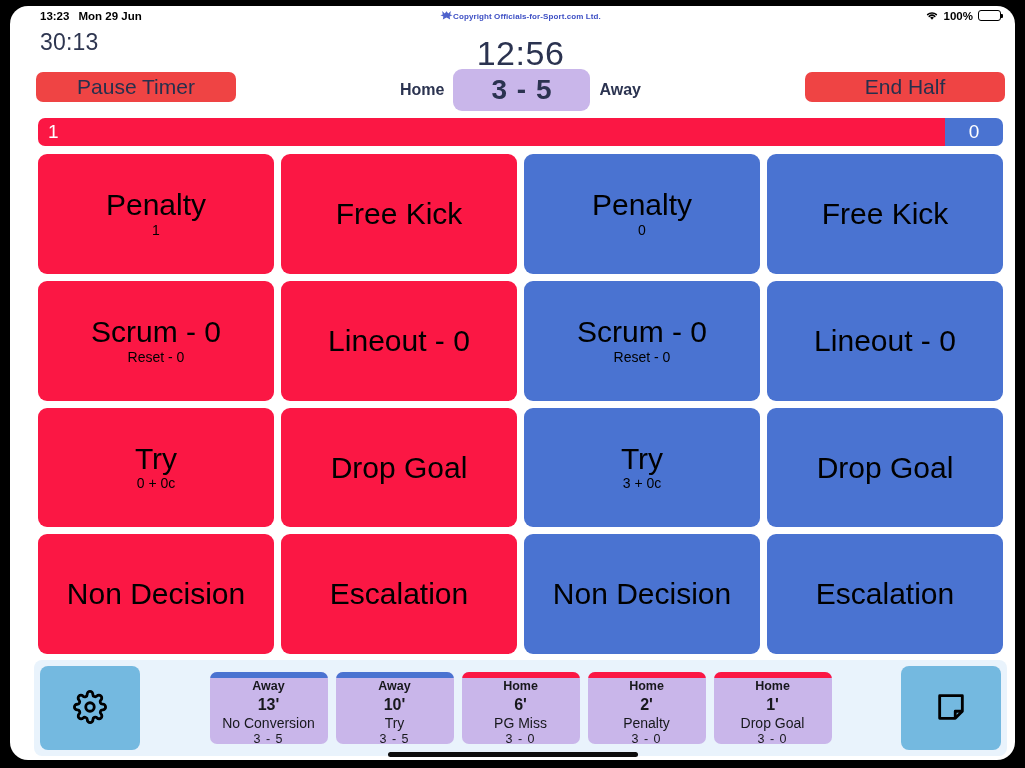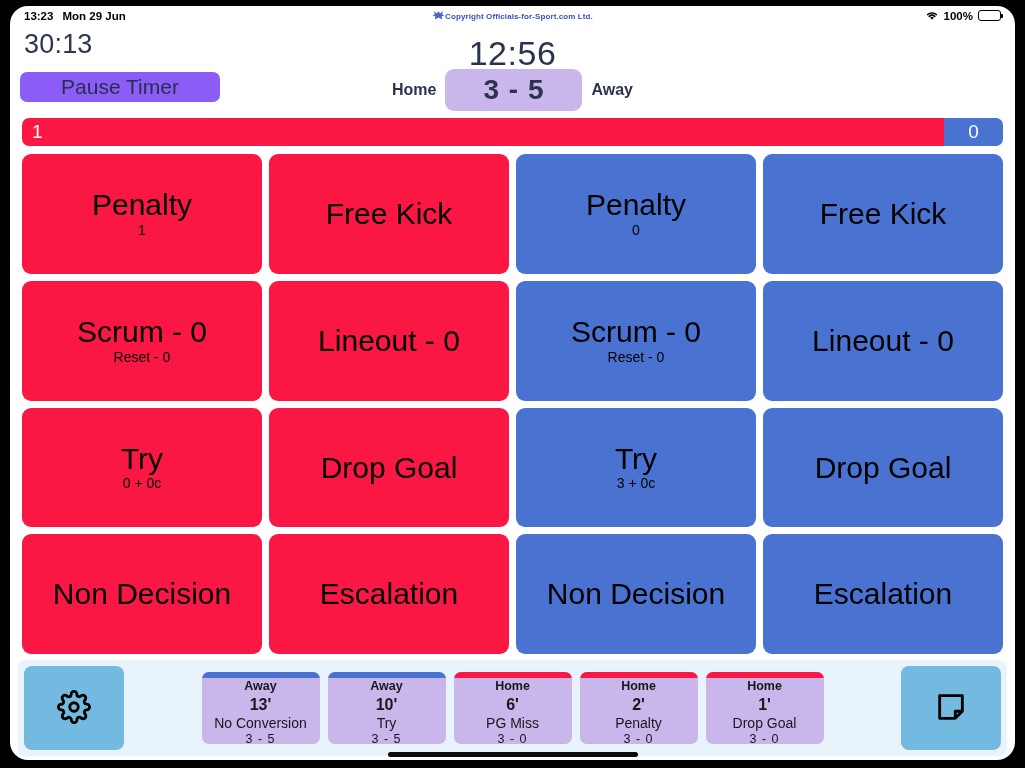--- a/index.html
+++ b/index.html
@@ -22,20 +22,21 @@
   }
   #screen {
     position: relative;
     width: 100%;
     height: 100%;
     background: #ffffff;
     border-radius: 18px;
     overflow: hidden;
     display: flex;
     flex-direction: column;
+    padding-left: 16px;
   }
 
   
   .statusbar {
     height: 20px;
     flex: 0 0 20px;
     display: flex;
     align-items: center;
     padding: 0 14px;
     font-size: 11.5px;
@@ -85,21 +86,21 @@
 
   
   .header {
     flex: 0 0 92px;
     position: relative;
     padding: 0 10px;
   }
   .elapsed {
     position: absolute;
     left: 14px; top: 3px;
-    font-size: 27px;
+    font-size: 23px;
     color: #2e3650;
     letter-spacing: 0.2px;
   }
   .match-clock {
     position: absolute;
     left: 0; right: 0; top: 8px;
     text-align: center;
     font-size: 34px;
     color: #2b3350;
     letter-spacing: 0.5px;
@@ -107,21 +108,21 @@
   .controls-row {
     position: absolute;
     left: 10px; right: 10px; top: 45px;
     height: 32px;
     display: flex;
     align-items: center;
   }
   .ctrl-btn {
     width: 200px;
     height: 30px;
-    background: #8b5cf6;
+    background: #ef4444;
     border: none;
     border-radius: 7px;
     color: #26304d;
     font-size: 21px;
     font-family: "Liberation Sans", sans-serif;
     cursor: pointer;
     line-height: 30px;
     text-align: center;
   }
   .ctrl-btn.right { margin-left: auto; }
@@ -314,20 +315,21 @@
       </span>
     </div>
   </div>
 
   <div class="header">
     <div class="elapsed">30:13</div>
     <div class="match-clock">12:56</div>
 
     <div class="controls-row">
       <button class="ctrl-btn">Pause Timer</button>
+      <button class="ctrl-btn right">End Half</button>
     </div>
 
     <div class="score-group">
       <span class="team-label">Home</span>
       <span class="score-badge">3 - 5</span>
       <span class="team-label">Away</span>
     </div>
   </div>
 
   <div class="poss-wrap">

